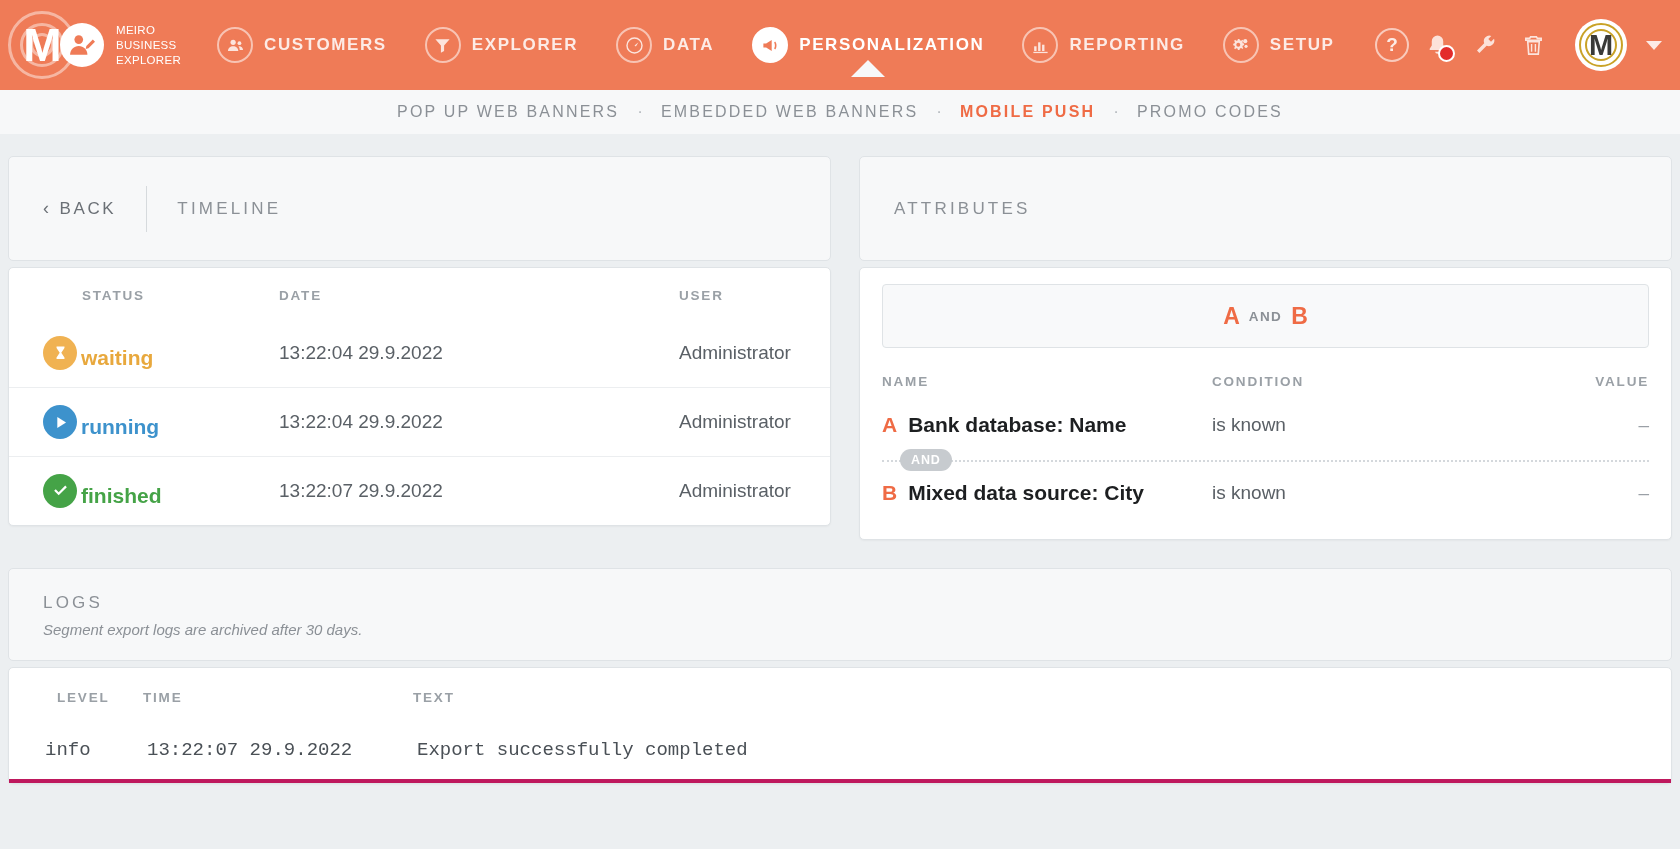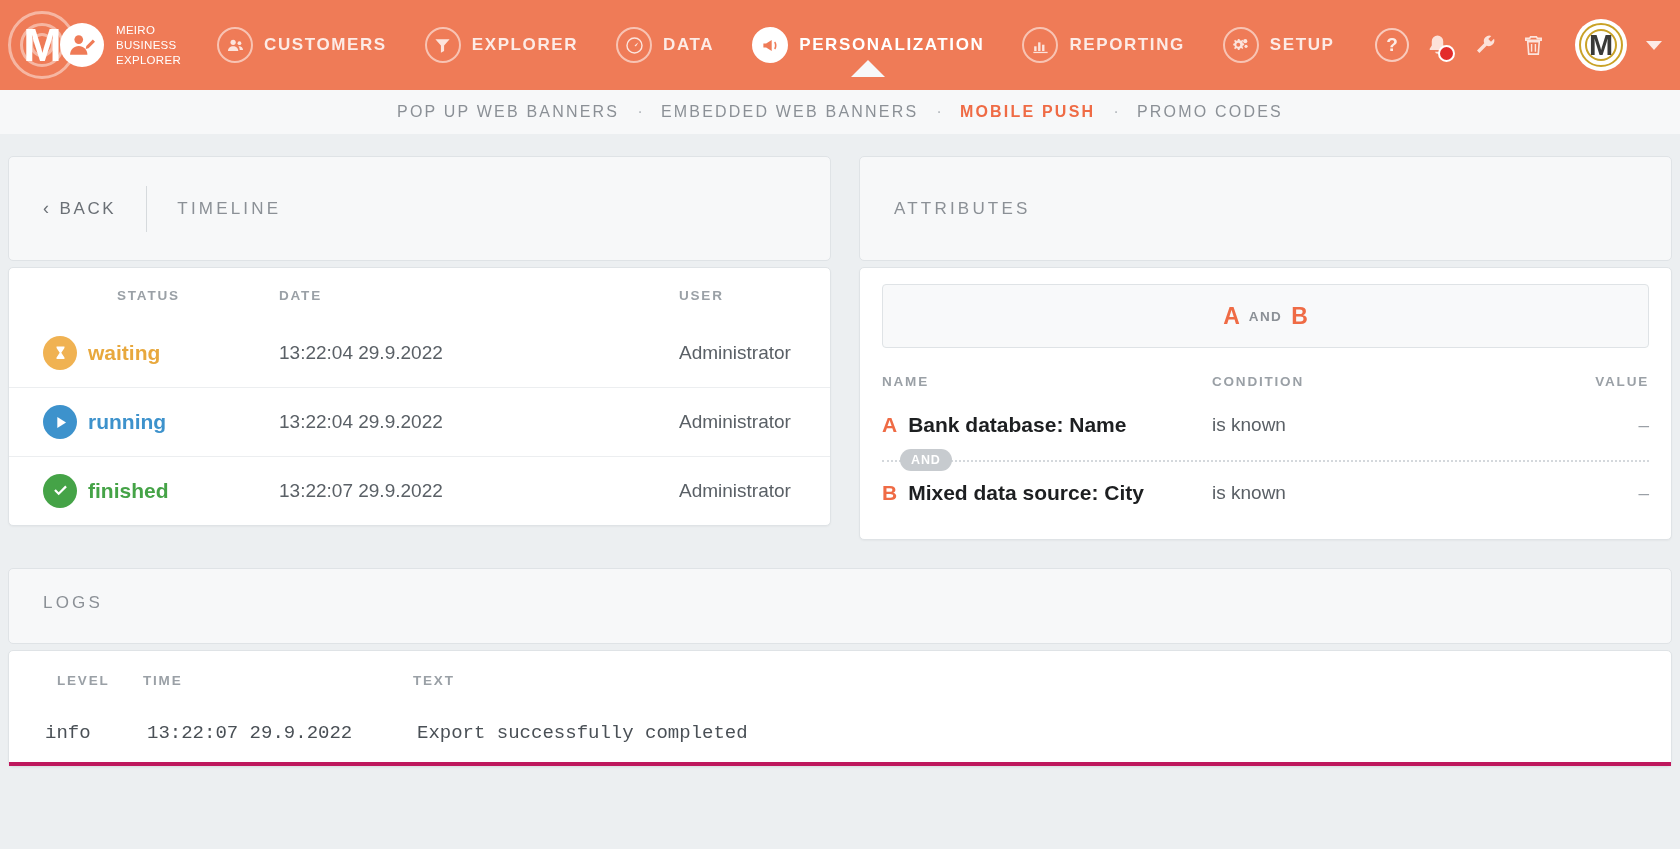--- a/index.html
+++ b/index.html
@@ -162,23 +162,23 @@
   table { width: 100%; border-collapse: collapse; }
   .tl th {
     font-size: 13.5px; letter-spacing: 1.8px; color: #9aa0a6;
     font-weight: bold; text-align: left; padding: 20px 0 16px 0;
   }
   .tl td { padding: 17px 0; border-top: 1px solid #eceef0; font-size: 19px; color: #5a6066; }
   .tl tr:first-child td { border-top: none; }
   .tl .c-status { width: 270px; padding-left: 34px; }
   .tl .c-date { width: 400px; }
   .tl .c-user { padding-right: 34px; }
-  .tl th.c-status { padding-left: 108px; }
-
-  .status-cell { display: flex; align-items: center; gap: 11px; }
+  .tl th.c-status { padding-left: 73px; }
+
+  .status-cell { display: flex; align-items: flex-end; gap: 4px; }
   .sicon { width: 34px; height: 34px; border-radius: 50%; display: flex; align-items: center; justify-content: center; flex: 0 0 auto; }
   .sicon svg { width: 19px; height: 19px; fill: #fff; }
   .slabel { font-size: 21px; font-weight: bold; }
 
   
   .attr-card { padding: 16px 22px 26px 22px; }
   .expr-box {
     border: 1px solid #dfe3e6; border-radius: 4px;
     background: #f8f9fa;
     height: 64px;
@@ -504,20 +504,21 @@
             </tr>
           </tbody>
         </table>
       </div>
     </div>
   </div>
 
   <div class="logs-wrap">
     <div class="logs-head">
       <div class="logs-title">LOGS</div>
+      <div class="logs-sub">Segment export logs are archived after 30 days.</div>
     </div>
 
     <div class="card">
       <table class="lg">
         <thead>
           <tr>
             <th class="c-level">LEVEL</th>
             <th class="c-time">TIME</th>
             <th class="c-text">TEXT</th>
           </tr>

